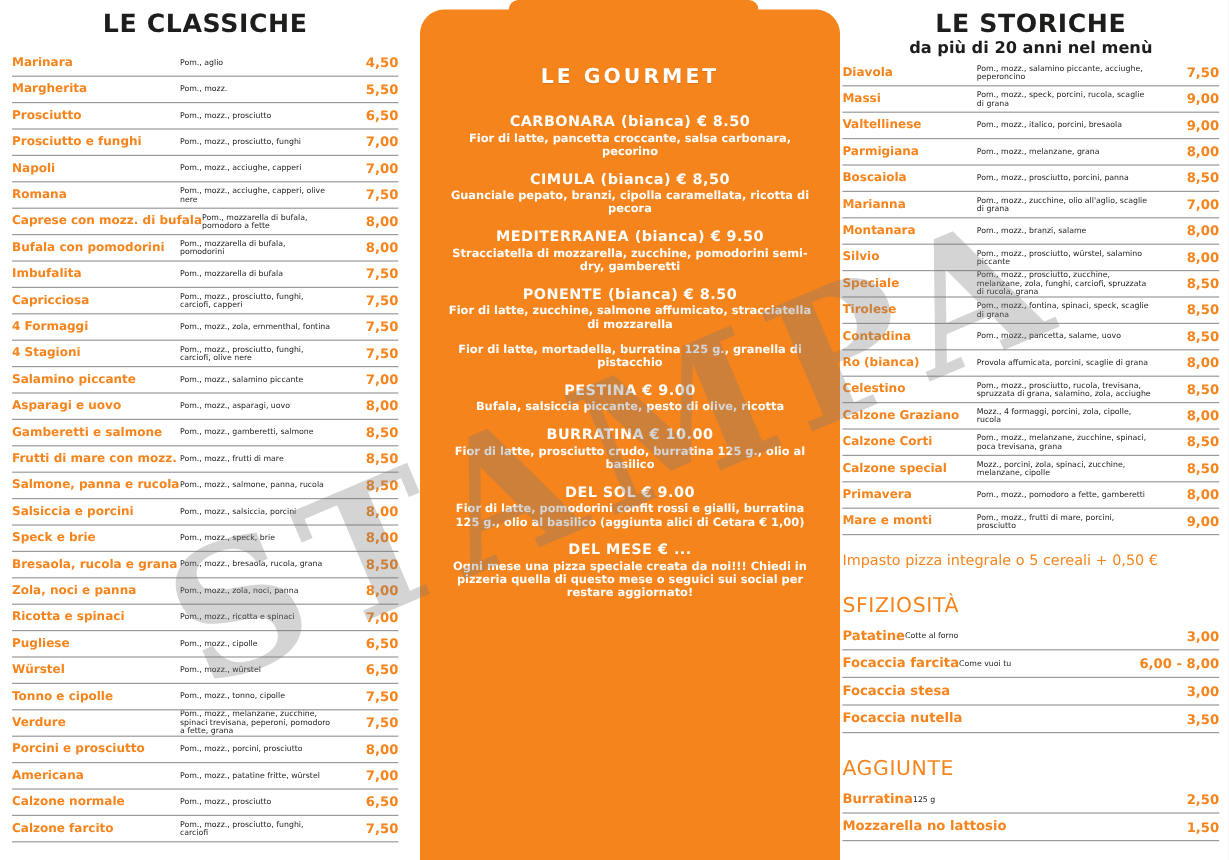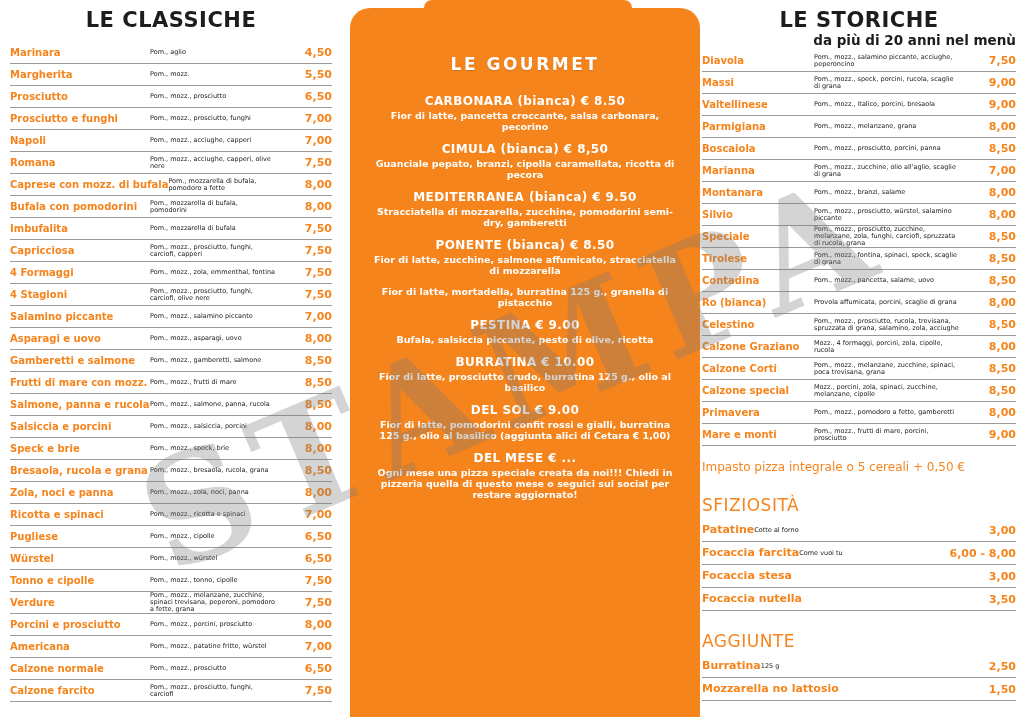--- a/index.html
+++ b/index.html
@@ -18,21 +18,21 @@
   .col { position:absolute; top:8px; }
   .col-left  { left:10px;  width:322px; }
   .col-right { left:702px; width:314px; }
 
   .col-title {
     font-size:21px; font-weight:bold; color:var(--dark);
     text-align:center; letter-spacing:0.5px; line-height:24px;
   }
   .col-sub {
     font-size:13.5px; font-weight:bold; color:var(--dark);
-    text-align:right; line-height:16px; margin-bottom:2px;
+    text-align:center; line-height:16px; margin-bottom:2px;
   }
   .col-left .col-title { margin-bottom:10px; }
 
   .row {
     display:flex; align-items:center; height:22px;
     border-bottom:1px solid var(--line); overflow:hidden;
   }
   .nm {
     flex:0 0 140px; font-weight:bold; font-size:10px; color:var(--orange);
     line-height:10px; white-space:nowrap;

